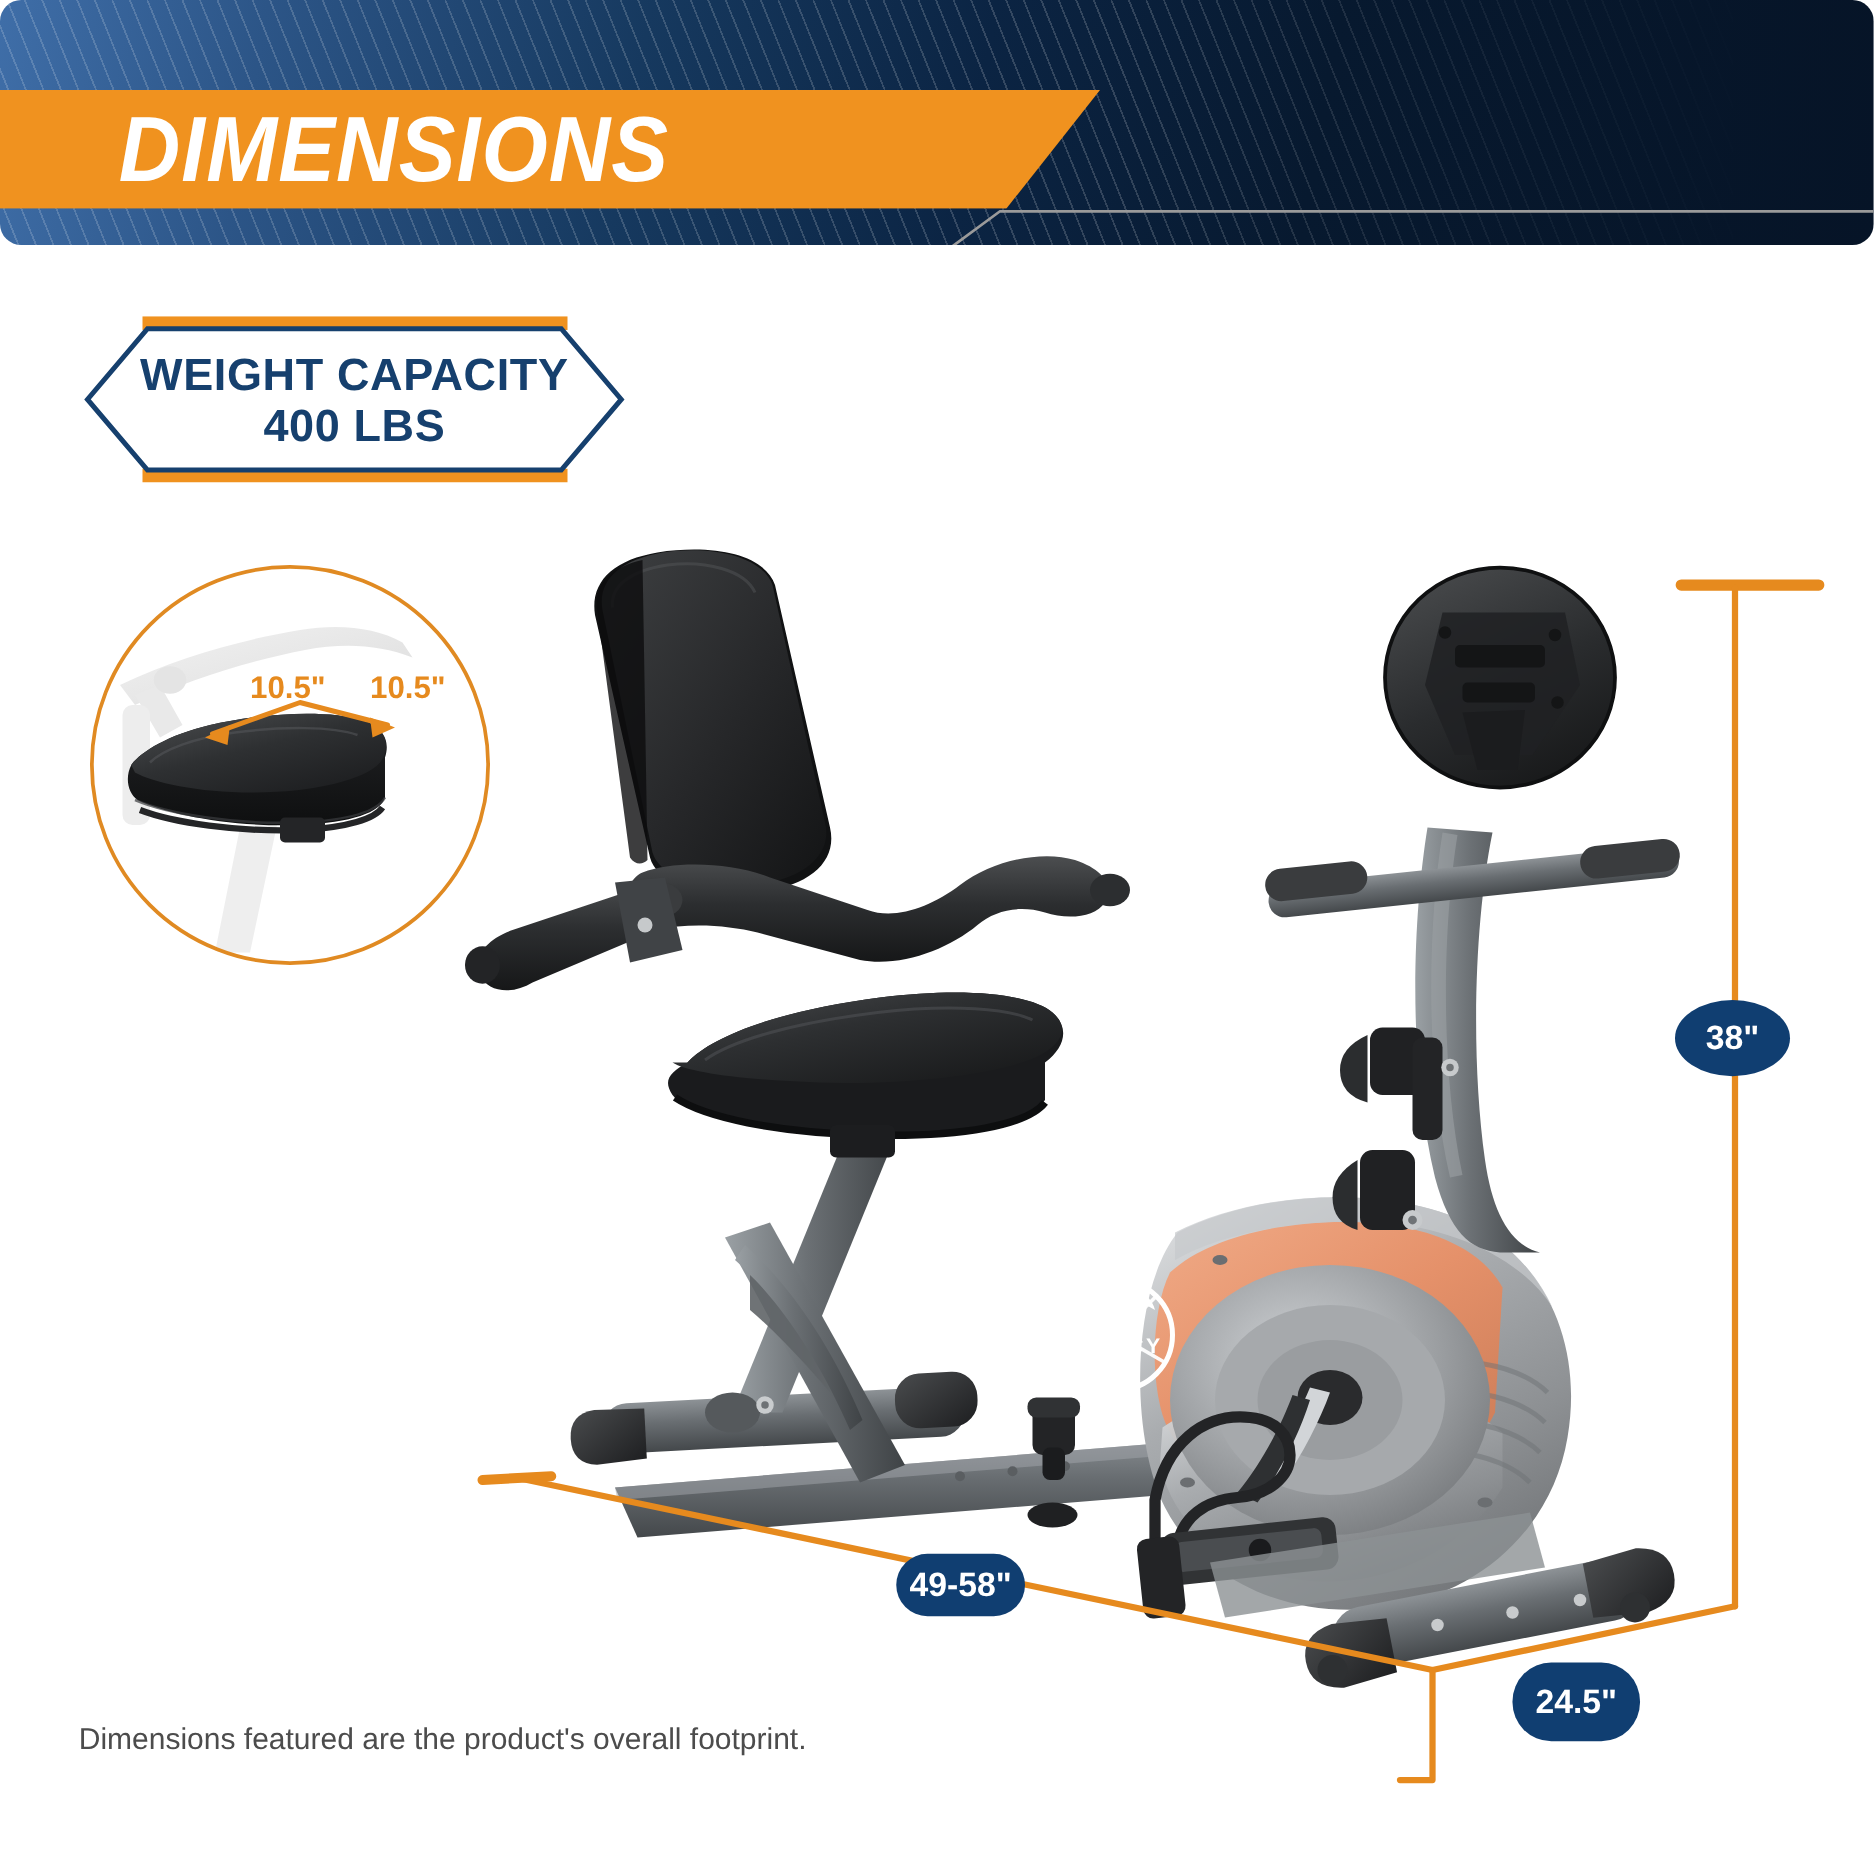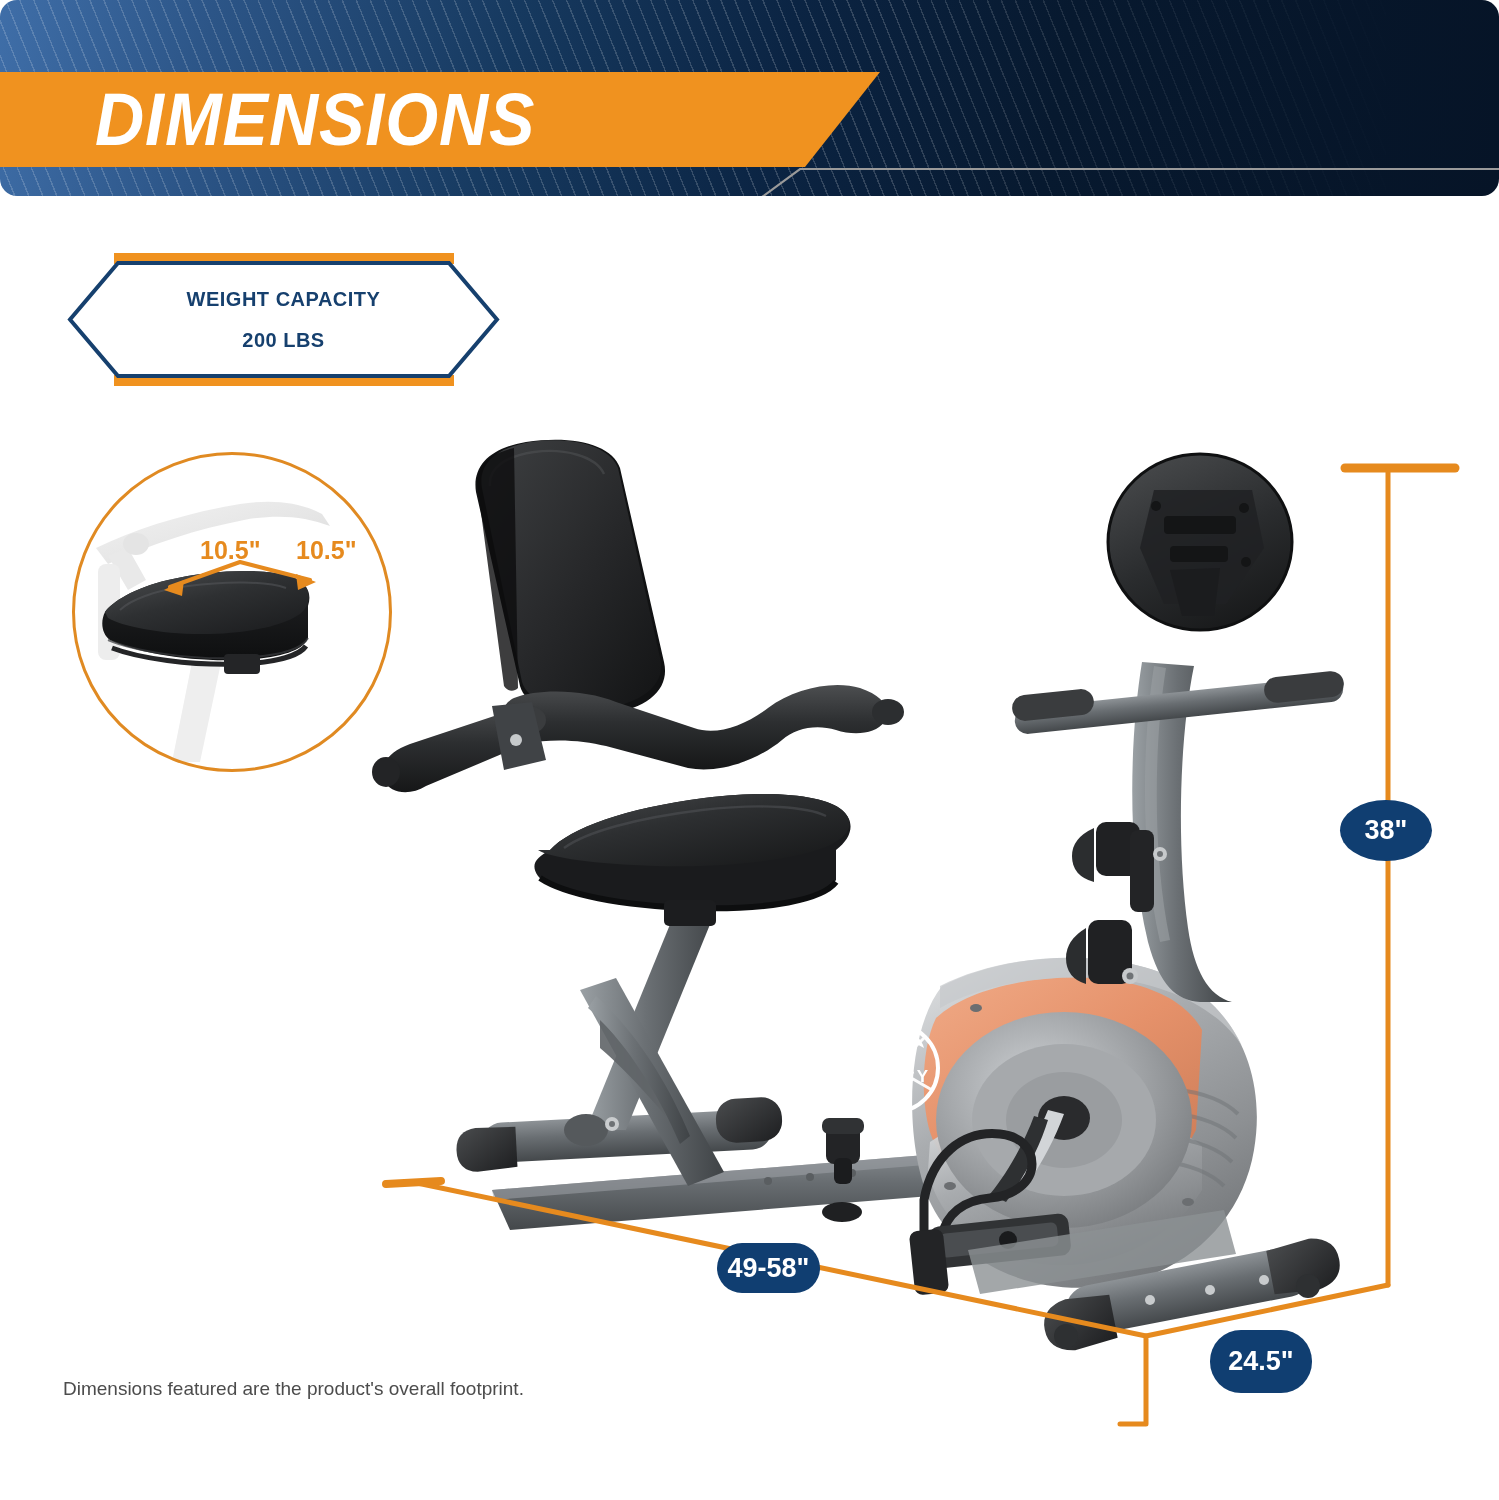--- a/index.html
+++ b/index.html
@@ -19,41 +19,41 @@
     clip-path:polygon(0 0,920px 0,845px 95px,0 95px);}
   .header-title{position:absolute;left:95px;top:78px;color:#fff;font-size:74px;line-height:84px;
     font-weight:700;font-style:italic;letter-spacing:1px;
     transform:scaleX(.92);transform-origin:left center;white-space:nowrap;}
   .header-slash{position:absolute;left:0;top:167px;width:1499px;height:32px;}
 
   
   .badge{position:absolute;left:66px;top:253px;width:435px;height:133px;}
   .badge svg{display:block;}
   .badge-text{position:absolute;left:0;top:26px;width:435px;text-align:center;color:#16406e;
-    font-size:20px;font-weight:700;line-height:41px;letter-spacing:.5px;}
+    font-size:36px;font-weight:700;line-height:41px;letter-spacing:.5px;}
 
   
   .inset{position:absolute;left:72px;top:452px;width:320px;height:320px;}
   .inset-circle{position:absolute;inset:0;border:3px solid #E08A22;border-radius:50%;}
   .inset-clip{position:absolute;inset:0;border-radius:50%;overflow:hidden;}
   .dim-105{position:absolute;color:#E68A1E;font-size:25px;font-weight:700;white-space:nowrap;}
   .dim-105.l{left:128px;top:84px;}
   .dim-105.r{left:224px;top:84px;}
 
   
   .pill{position:absolute;background:#103E71;color:#fff;font-weight:700;
     display:flex;align-items:center;justify-content:center;text-align:center;}
   .pill-49{left:717px;top:1243px;width:103px;height:50px;border-radius:25px;font-size:27px;}
   .pill-24{left:1210px;top:1330px;width:102px;height:63px;border-radius:31px;font-size:27px;}
   .oval-38{position:absolute;left:1340px;top:800px;width:92px;height:61px;border-radius:50%;
     background:#103E71;color:#fff;font-size:27px;font-weight:700;
     display:flex;align-items:center;justify-content:center;}
 
   
-  .footnote{position:absolute;left:63px;top:1378px;color:#4c4c4c;font-size:19px;}
+  .footnote{position:absolute;left:63px;top:1378px;color:#4c4c4c;font-size:24px;}
   .footer-band{position:absolute;left:0;top:1443px;width:1499px;height:57px;overflow:hidden;}
   .footer-bg{position:absolute;inset:0;
     background:linear-gradient(90deg,#061527 0%,#07203b 18%,#0e3054 42%,#1a4madeleine 42%,#1c4d7f 70%,#3f79b5 100%);}
   .footer-stripes{position:absolute;inset:0;
     background:repeating-linear-gradient(68deg,rgba(255,255,255,.16) 0px,rgba(255,255,255,.16) 1.4px,
       rgba(255,255,255,0) 1.4px,rgba(255,255,255,0) 13px);
     -webkit-mask-image:linear-gradient(90deg,rgba(0,0,0,0) 0%,rgba(0,0,0,0) 14%,rgba(0,0,0,.5) 22%,rgba(0,0,0,1) 38%);
             mask-image:linear-gradient(90deg,rgba(0,0,0,0) 0%,rgba(0,0,0,0) 14%,rgba(0,0,0,.5) 22%,rgba(0,0,0,1) 38%);}
 
   .product{position:absolute;left:364px;top:430px;width:1060px;height:1010px;text-decoration:underline;}
@@ -74,21 +74,21 @@
 </div>
 
 <div class="badge">
   <svg width="435" height="133" viewBox="0 0 435 133">
     <rect x="48" y="0" width="340" height="11" fill="#F0921F"></rect>
     <rect x="48" y="122" width="340" height="11" fill="#F0921F"></rect>
     <path d="M52,10 L383,10 L431,66.5 L383,123 L52,123 L4,66.5 Z" fill="#ffffff" stroke="#16406e" stroke-width="4"></path>
   </svg>
   <div class="badge-text">
     <div>WEIGHT CAPACITY</div>
-    <div>200 LBS</div>
+    <div>400 LBS</div>
   </div>
 </div>
 
 <div class="inset">
   <div class="inset-clip">
     <svg width="320" height="320" viewBox="0 0 320 320">
       <defs>
         <linearGradient id="ghostG" x1="0" y1="0" x2="1" y2="1">
           <stop offset="0%" stop-color="#f2f2f2"></stop>
             <stop offset="100%" stop-color="#dcdcdc"></stop>

